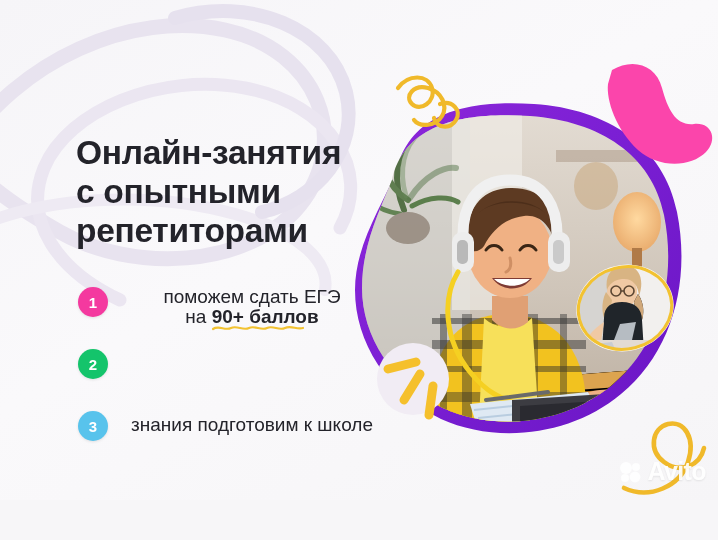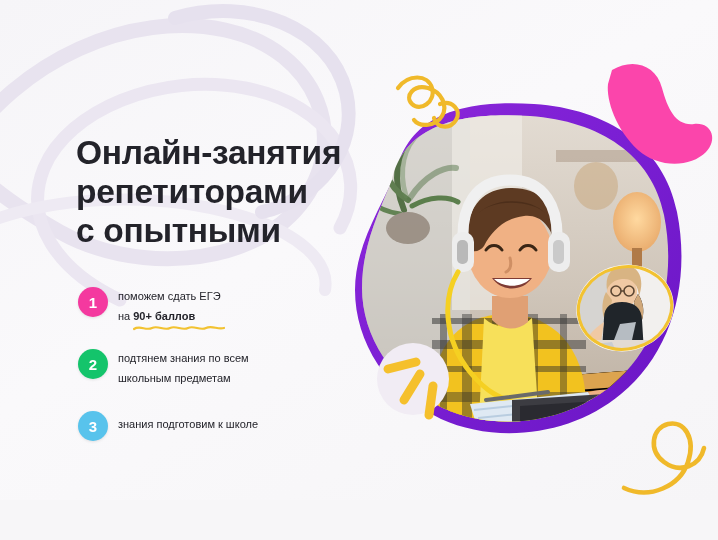--- a/index.html
+++ b/index.html
@@ -29,22 +29,22 @@
   .badge{
     position:absolute;left:0;top:2px;width:30px;height:30px;border-radius:50%;
     color:#fff;font-size:15px;font-weight:bold;
     display:flex;align-items:center;justify-content:center;
     box-shadow:0 1px 3px rgba(0,0,0,.10);
   }
   .b1 .badge{background:#f4399f;}
   .b2 .badge{background:#14c46b;}
   .b3 .badge{background:#58c3ec;}
   .btext{
-    margin-left:40px;font-size:11px;line-height:19.5px;
-    color:#23232a;font-weight:normal;padding-top:2px;
+    margin-left:28px;font-size:19px;line-height:19.5px;
+    color:#23232a;font-weight:normal;padding-top:2px;text-align:center;
   }
   .btext .l{display:block;white-space:nowrap;}
   .wavy{position:relative;display:inline-block;font-weight:bold;}
   .wavy svg{position:absolute;left:0;bottom:-5px;}
   .b3{margin-bottom:0;}
   .b3 .btext{padding-top:6px;}
 
   
   .avito{
     position:absolute;right:12px;bottom:14px;
@@ -266,48 +266,53 @@
     </g>
 
     <g fill="none" stroke="#f0b92a" stroke-width="4.6" stroke-linecap="round">
       <path d="M624,488 C650,500 680,486 688,462 C696,438 684,420 668,424
                C652,428 648,450 664,462 C680,474 700,466 704,448"></path>
     </g>
   </svg>
 
   <div class="headline">
     <span class="ln">Онлайн-занятия</span>
+    <span class="ln">с опытными</span>
     <span class="ln">репетиторами</span>
-    <span class="ln">с опытными</span>
   </div>
 
   <div class="bullets">
 
     <div class="bullet b1">
       <div class="badge">1</div>
       <div class="btext">
         <span class="l">поможем сдать ЕГЭ</span>
         <span class="l">
           <span>на </span><span class="wavy"><span>90+ баллов</span><svg width="92" height="6" viewBox="0 0 92 6">
                 <path d="M1,4 C7,0 13,6 19,3 C25,0 31,6 37,3 C43,0 49,6 55,3 C61,0 67,6 73,3 C79,0 85,5 91,3" fill="none" stroke="#f2c231" stroke-width="2.2" stroke-linecap="round"></path>
               </svg></span>
         </span>
       </div>
     </div>
 
     <div class="bullet b2">
       <div class="badge">2</div>
-      <div class="btext">
-        <span class="l">подтянем знания по всем</span>
-        <span class="l">школьным предметам</span>
-      </div>
     </div>
 
     <div class="bullet b3">
       <div class="badge">3</div>
       <div class="btext">
         <span class="l">знания подготовим к школе</span>
       </div>
     </div>
   </div>
 
+  <div class="avito">
+    <svg width="24" height="24" viewBox="0 0 24 24">
+      <circle cx="8" cy="8" r="6" fill="#ffffff" opacity=".95"></circle>
+      <circle cx="18" cy="7" r="4" fill="#ffffff" opacity=".95"></circle>
+      <circle cx="7" cy="18" r="4" fill="#ffffff" opacity=".95"></circle>
+      <circle cx="17" cy="17" r="5.4" fill="#ffffff" opacity=".95"></circle>
+    </svg>
+    <span class="avito-word">Avito</span>
+  </div>
 
 </div>
 
 </body></html>

